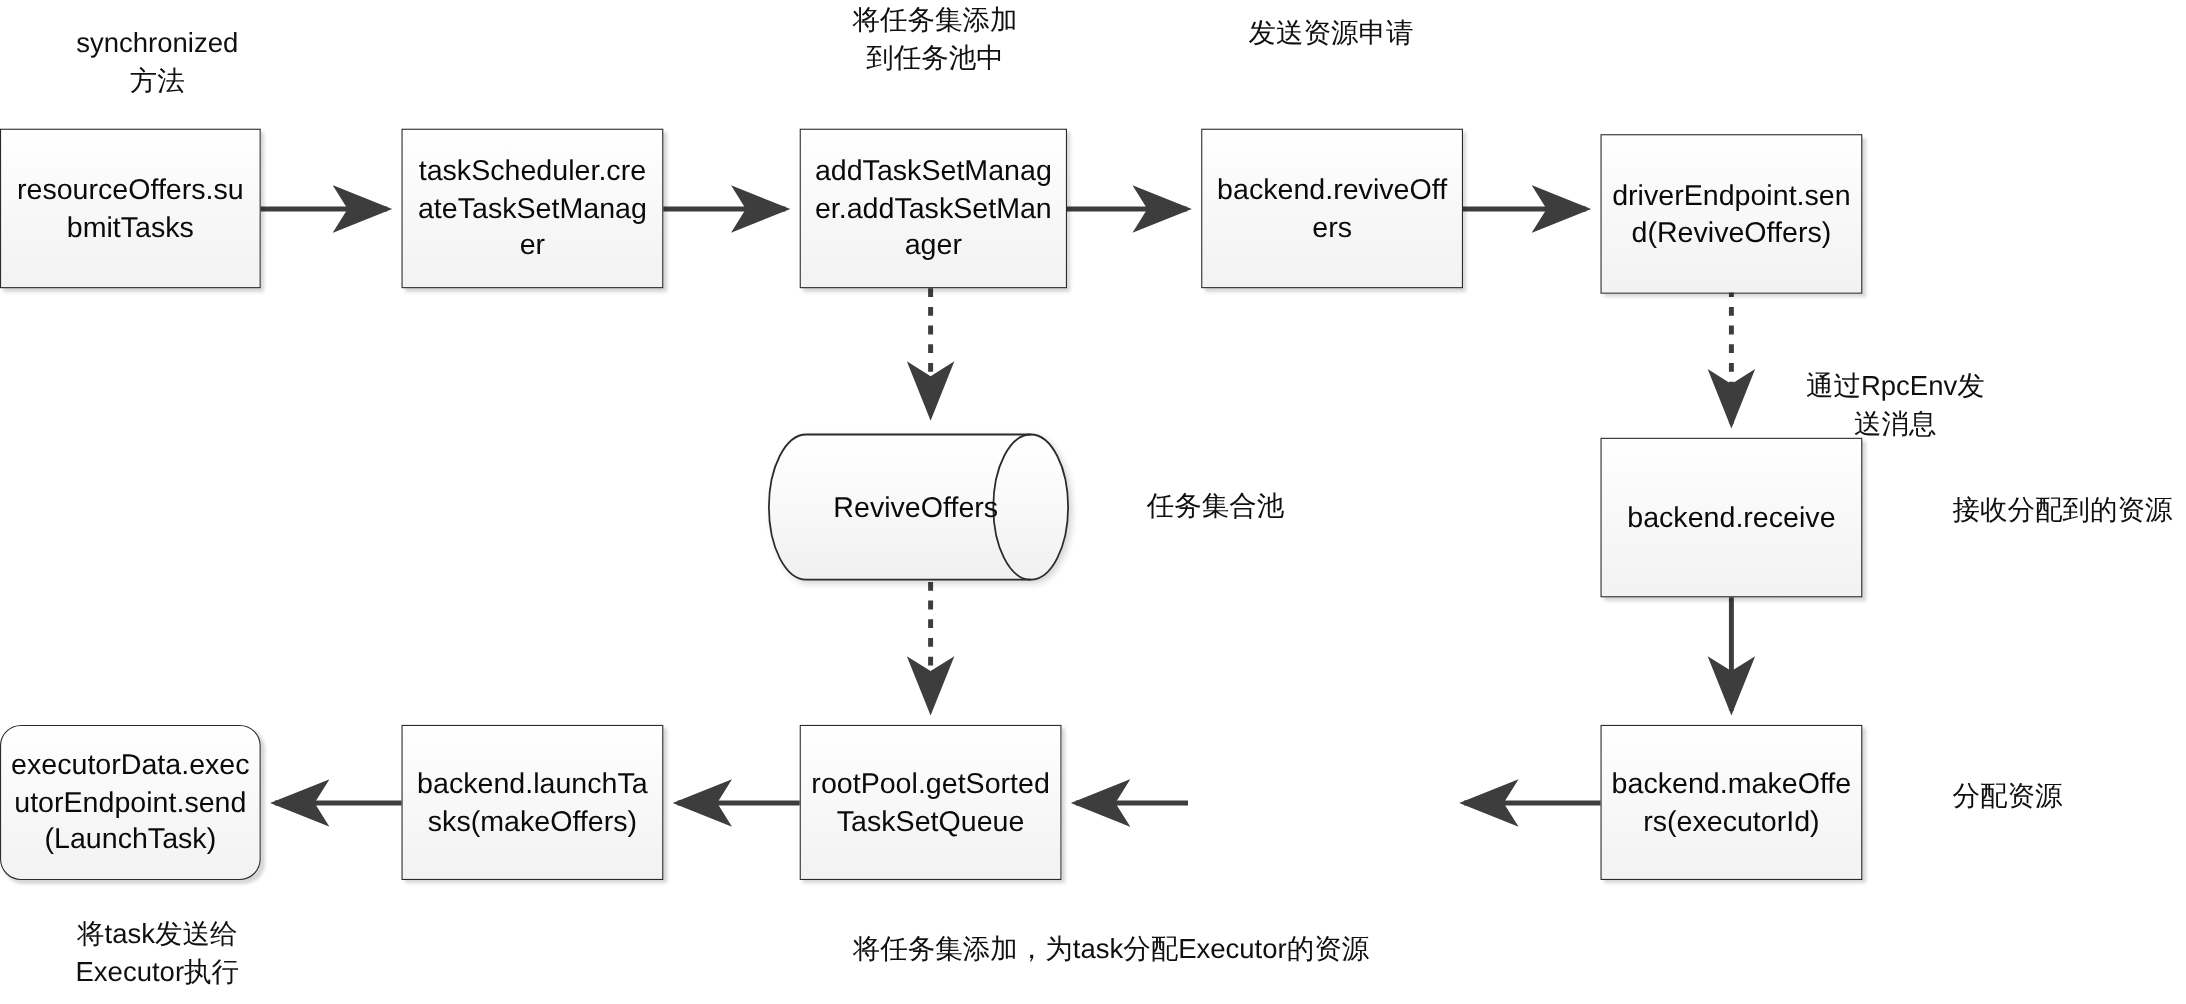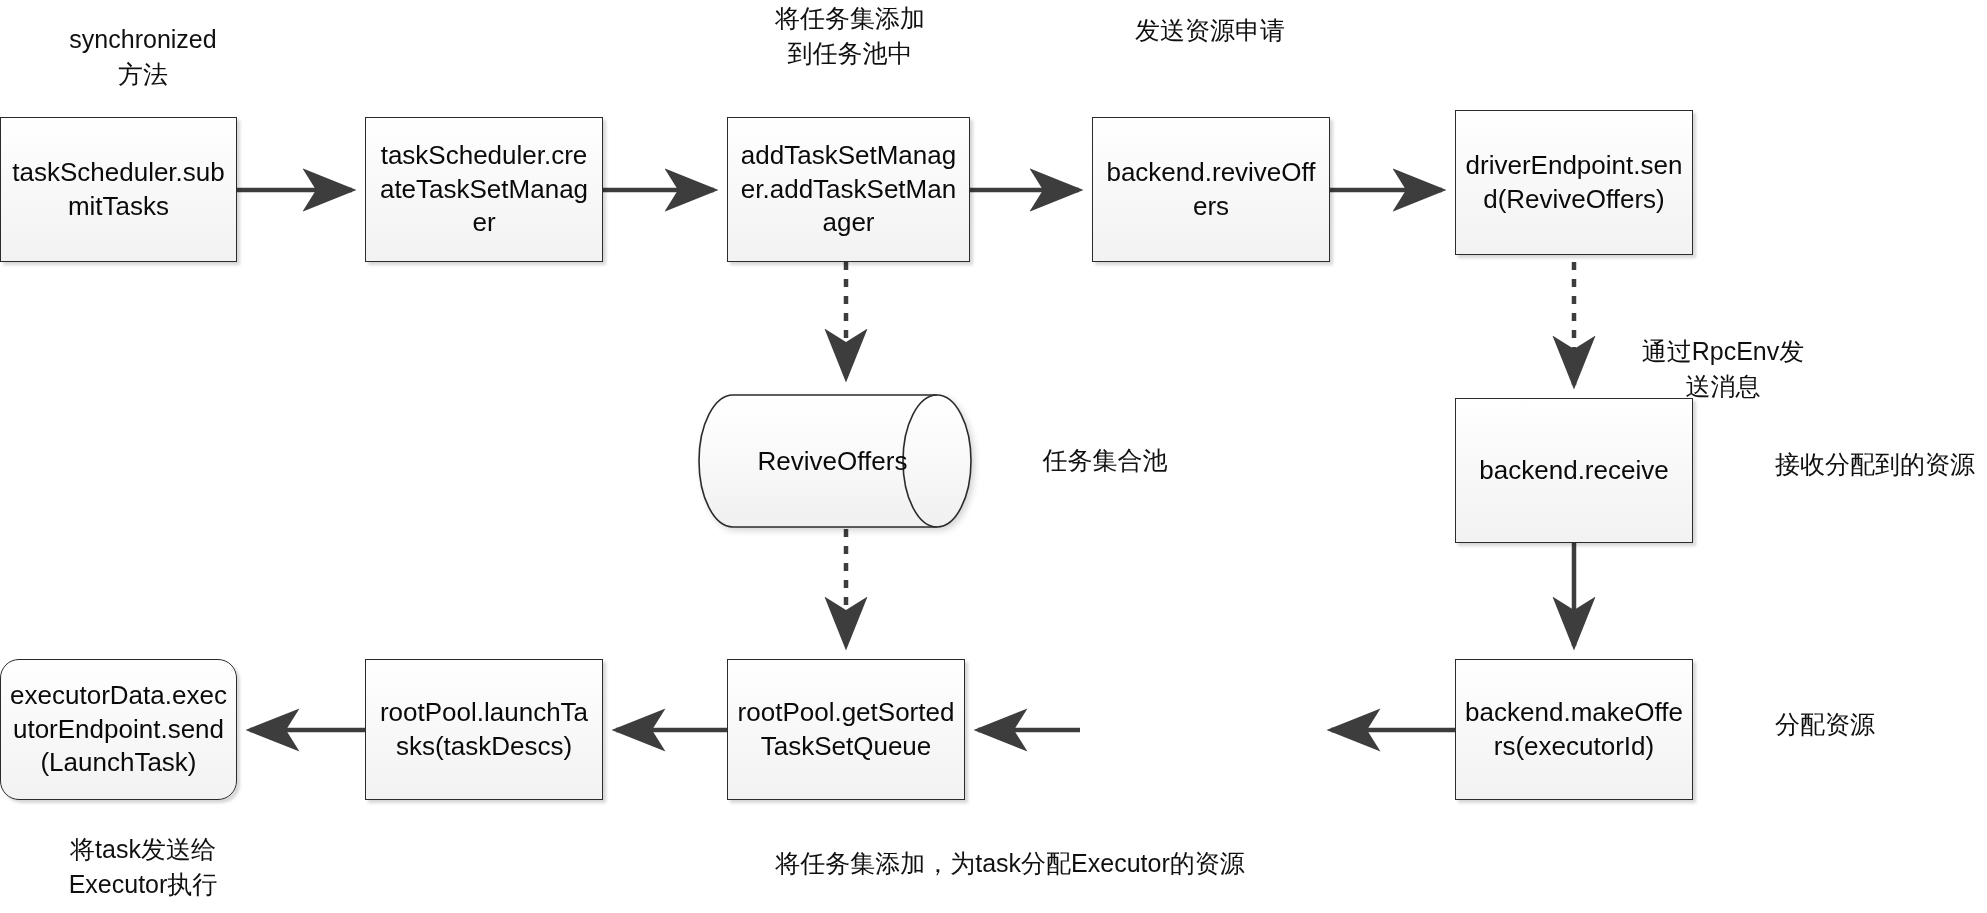--- a/index.html
+++ b/index.html
@@ -137,36 +137,36 @@
     </g>
     <g>
       <line x1="727" y1="730" x2="616" y2="730" stroke="#3d3d3d" stroke-width="4.5" marker-end="url(#arrowSolidL)"></line>
     </g>
     <g>
       <line x1="365" y1="730" x2="250" y2="730" stroke="#3d3d3d" stroke-width="4.5" marker-end="url(#arrowSolidL)"></line>
     </g>
   </svg>
 
   <div class="node" style="left:0px;  top:117px; width:237px; height:145px;">
-    <span class="txt">taskScheduler.submitTasks</span>
+    <span class="txt">resourceOffers.submitTasks</span>
   </div>
 
   <div class="node" style="left:365px; top:117px; width:238px; height:145px;">
     <span class="txt">taskScheduler.createTaskSetManager</span>
   </div>
 
   <div class="node" style="left:727px; top:117px; width:243px; height:145px;">
     <span class="txt">addTaskSetManager.addTaskSetManager</span>
   </div>
 
   <div class="node" style="left:1092px; top:117px; width:238px; height:145px;">
     <span class="txt">backend.reviveOffers</span>
   </div>
 
-  <div class="node" style="left:1455px; top:110px; width:238px; height:145px;">
+  <div class="node" style="left:1455px; top:122px; width:238px; height:145px;">
     <span class="txt">driverEndpoint.send(ReviveOffers)</span>
   </div>
 
   <div class="cylinder" style="left:727px; top:393px; width:245px; height:136px;">
     <svg width="245" height="136" viewBox="0 0 245 136" xmlns="http://www.w3.org/2000/svg">
       <defs>
         <linearGradient id="cylGrad" x1="0" y1="0" x2="0" y2="1">
           <stop offset="0%" stop-color="#ffffff"></stop>
           <stop offset="35%" stop-color="#fbfbfb"></stop>
           <stop offset="100%" stop-color="#f0f0f0"></stop>
@@ -180,21 +180,21 @@
 
   <div class="node" style="left:1455px; top:398px; width:238px; height:145px;">
     <span class="txt">backend.receive</span>
   </div>
 
   <div class="node" style="left:0px;  top:659px; width:237px; height:141px;border-radius:19px;">
     <span class="txt">executorData.executorEndpoint.send(LaunchTask)</span>
   </div>
 
   <div class="node" style="left:365px; top:659px; width:238px; height:141px;">
-    <span class="txt">rootPool.launchTasks(taskDescs)</span>
+    <span class="txt">backend.launchTasks(makeOffers)</span>
   </div>
 
   <div class="node" style="left:727px; top:659px; width:238px; height:141px;">
     <span class="txt">rootPool.getSortedTaskSetQueue</span>
   </div>
 
 
   <div class="node" style="left:1455px; top:659px; width:238px; height:141px;">
     <span class="txt">backend.makeOffers(executorId)</span>
   </div>

